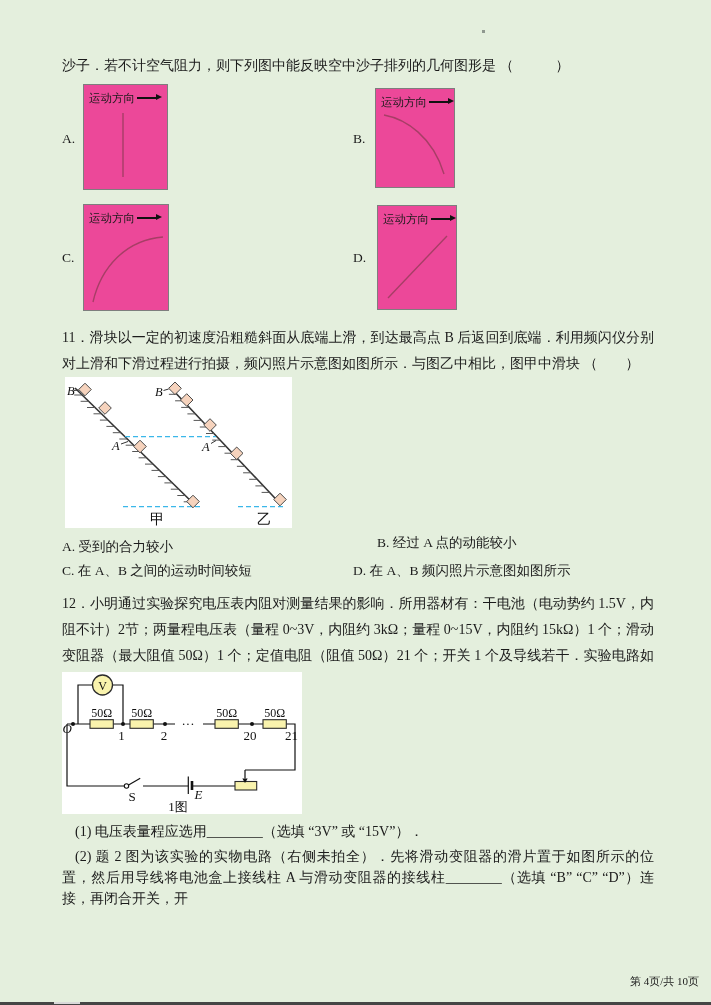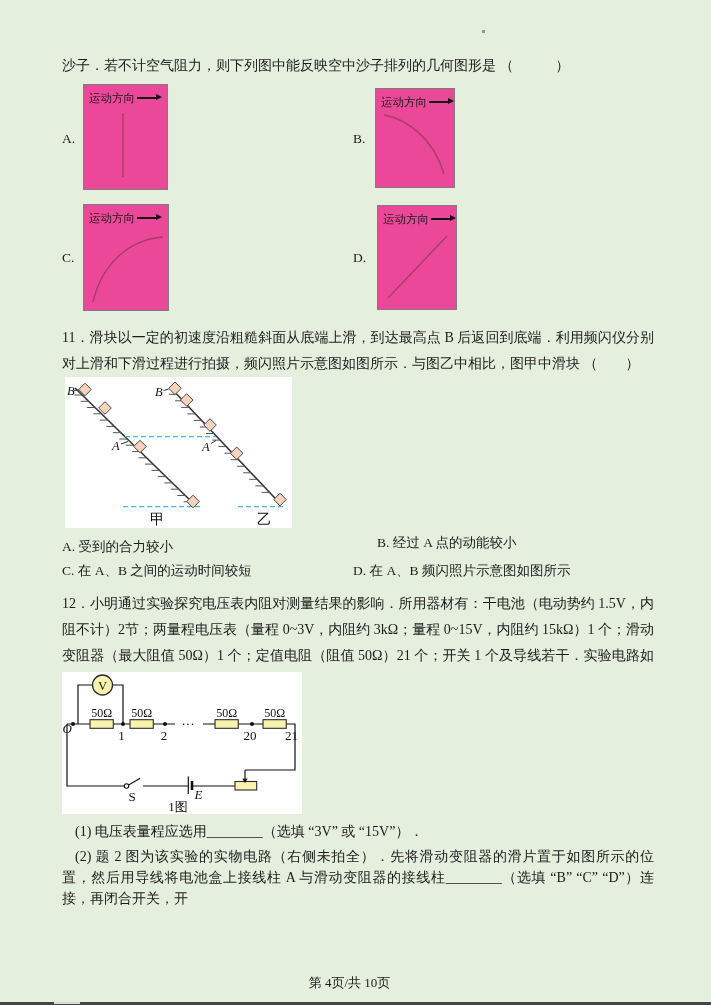--- a/index.html
+++ b/index.html
@@ -12,21 +12,21 @@
   .row { position:absolute; font-size:13.5px; white-space:nowrap; }
   .optlabel { position:absolute; font-size:13.5px; }
   .gbox { position:absolute; background:#ec4899; border:1px solid #7e7e7e; box-sizing:border-box; }
   .gcap { display:flex; align-items:center; padding:4px 0 0 5px; height:18px; font-size:11.5px; color:#1b1b1b; }
   .arrowline { position:relative; width:19px; height:1.3px; background:#111; margin-left:2px; }
   .arrowline::after { content:""; position:absolute; right:-6px; top:-3.2px;
     border-left:6.5px solid #111; border-top:3.7px solid transparent; border-bottom:3.7px solid transparent; }
   .gbox svg { display:block; width:100%; height:calc(100% - 22px); }
   .figbox { position:absolute; background:#ffffff; }
   .figbox svg { display:block; width:100%; height:100%; }
-  .footer { position:absolute; left:0; top:974px; width:699px; text-align:center; font-size:13px; }
+  .footer { position:absolute; left:0; top:974px; width:699px; text-align:right; font-size:11px; }
   .dot { position:absolute; left:482px; top:30px; width:3px; height:3px; background:#8f988f; }
   .bstrip { position:absolute; left:0; top:1002px; width:711px; height:3px; background:#454545; }
   .bnotch { position:absolute; left:54px; top:1002px; width:26px; height:2px; background:#d9d9d9; }
   text { fill:#111; }
 </style>
 </head>
 <body>
 
 <div>
 

